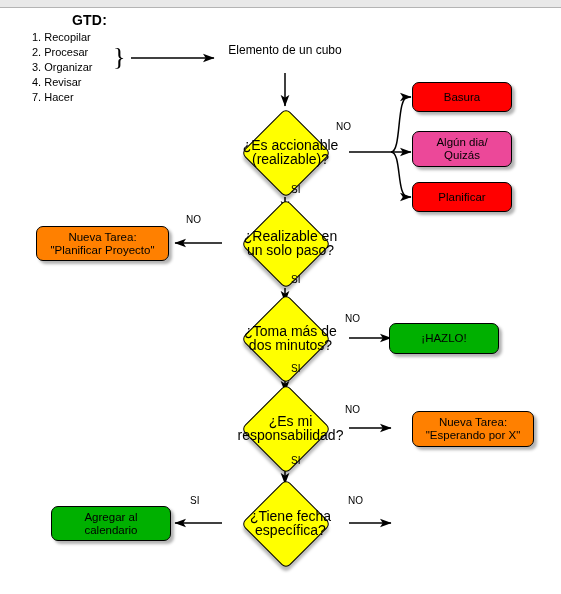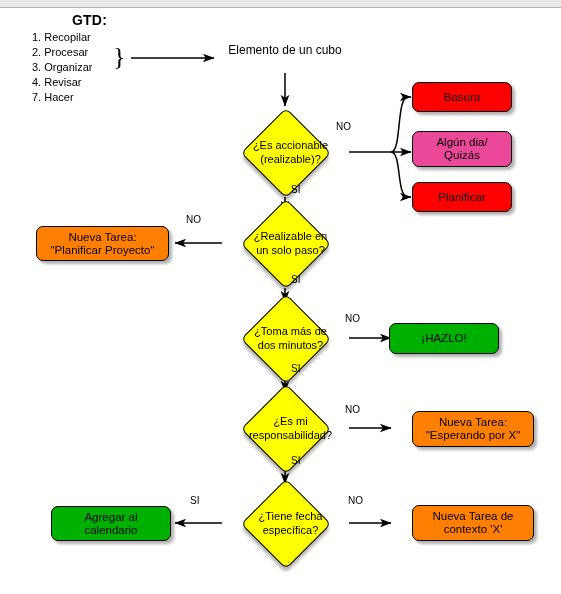--- a/index.html
+++ b/index.html
@@ -94,21 +94,21 @@
     background: #ffff00;
     border: 1.3px solid #000;
     border-radius: 6px;
     transform: rotate(45deg);
     box-shadow: 3px 3px 3px rgba(0,0,0,0.28);
   }
   .diamond .dia-label {
     position: relative;
     z-index: 2;
     white-space: nowrap;
-    font-size: 11px;
+    font-size: 14px;
     line-height: 14px;
     margin-left: 11px;
   }
   
   .plain-text {
     position: absolute;
     text-align: center;
     font-size: 12px;
     line-height: 15px;
     color: #000;
@@ -257,26 +257,20 @@
     </div>
   </div>
 
   <div class="node box" style="left:412px; top:411px; width:122px; height:36px; background:#ff8000;">
     <div class="box-label">
       <div>Nueva Tarea:</div>
       <div>"Esperando por X"</div>
     </div>
   </div>
 
-  <div class="node box" style="left:412px; top:505px; width:122px; height:36px; background:#ff8000;">
-    <div class="box-label">
-      <div>Nueva Tarea de</div>
-      <div>contexto 'X'</div>
-    </div>
-  </div>
 
   <div class="node box" style="left:389px; top:323px; width:110px; height:31px; background:#00b000;">
     <div class="box-label">
       <div>¡HAZLO!</div>
     </div>
   </div>
 
   <div class="node box" style="left:51px; top:506px; width:120px; height:35px; background:#00b000;">
     <div class="box-label">
       <div>Agregar al</div>

